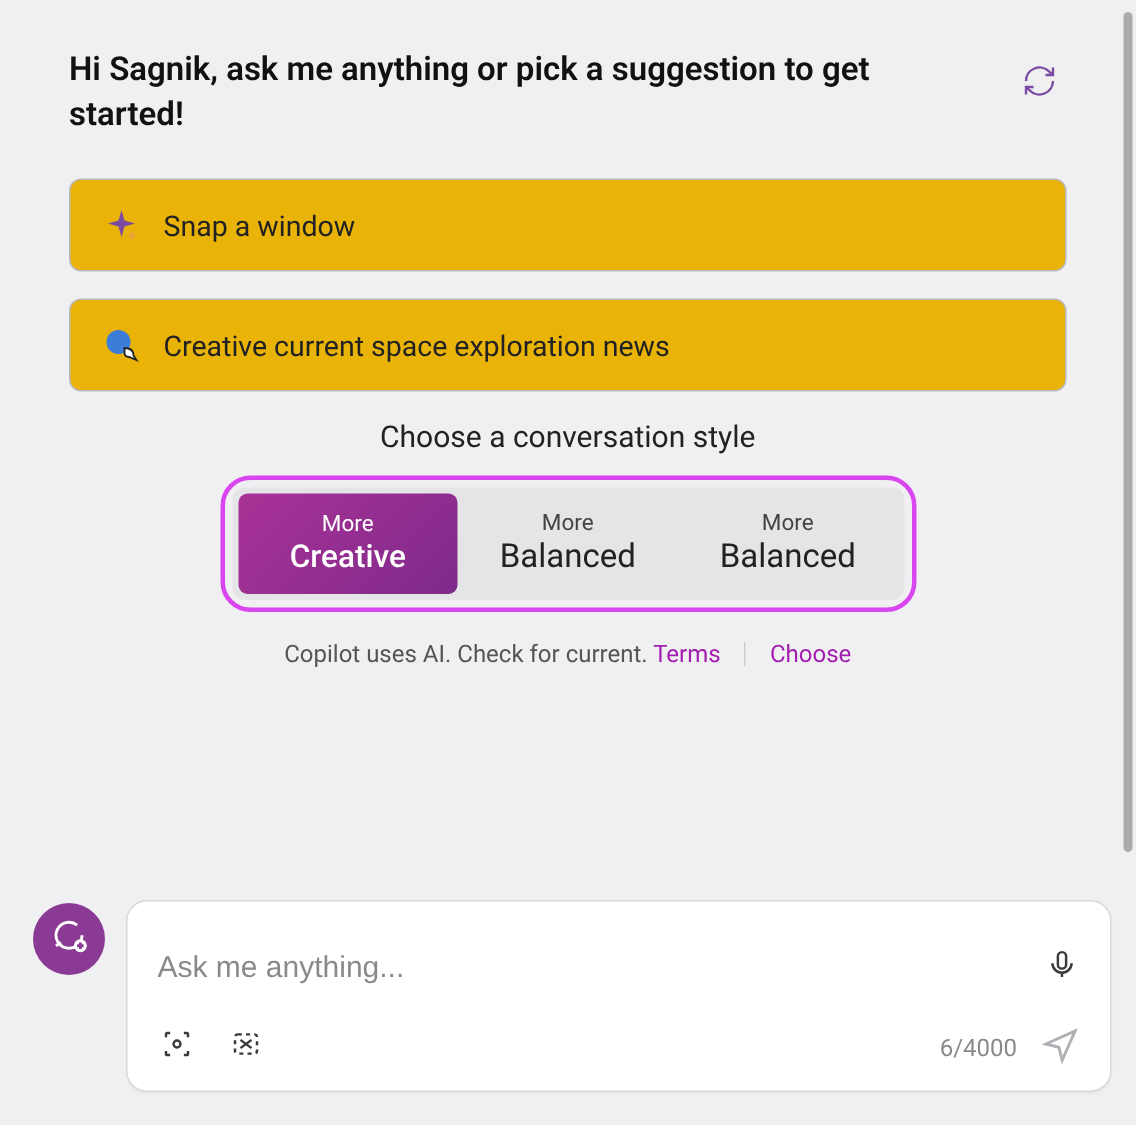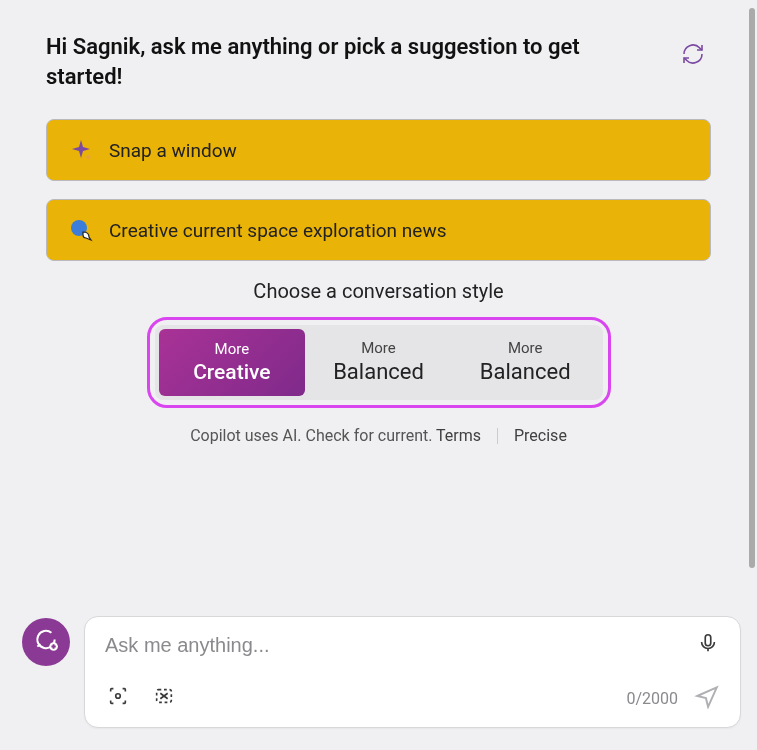--- a/index.html
+++ b/index.html
@@ -118,21 +118,21 @@
     }
     .style-option.active .more { color: #fff; font-size: 15px; }
     .style-option.active .name { color: #fff; font-size: 21px; font-weight: 500; }
     .disclaimer-row {
       text-align: center;
       margin-top: 18px;
       font-size: 16px;
       color: #555;
     }
     .disclaimer-row .link {
-      color: #404040;
+      color: #a21caf;
       cursor: pointer;
     }
     .divider-v {
       display: inline-block;
       width: 1px;
       height: 16px;
       background: #ccc;
       vertical-align: middle;
       margin: 0 12px;
     }
@@ -157,21 +157,21 @@
       color: #fff;
       cursor: pointer;
       flex-shrink: 0;
       margin-top: 2px;
     }
     .input-card {
       flex: 1;
       background: #fff;
       border: 1px solid #d8d8db;
       border-radius: 14px;
-      padding: 14px 18px 14px 20px;
+      padding: 30px 18px 14px 20px;
       box-shadow: 0 1px 2px rgba(0,0,0,0.04);
     }
     .input-top {
       display: flex;
       align-items: center;
       justify-content: space-between;
       margin-bottom: 24px;
     }
     .input-field {
       border: none;
@@ -287,21 +287,21 @@
         </div>
       </div>
     </div>
   </div>
 
   <div class="disclaimer-row">
     <span>Copilot uses AI. Check for current.</span>
     <span> </span>
     <span class="link">Terms</span>
     <span class="divider-v"></span>
-    <span class="link">Precise</span>
+    <span class="link">Choose</span>
   </div>
 </div>
 
 <div class="bottom-area">
   <div class="new-chat-btn">
     <span>
       <svg width="26" height="26" viewBox="0 0 24 24" fill="none" stroke="currentColor" stroke-width="1.8">
         <path d="M20 11.5a8 8 0 1 1-3-6.2"></path>
         <path d="M4 18l3-2"></path>
         <circle cx="19" cy="18" r="4" fill="#fff" stroke="none"></circle>
@@ -339,21 +339,21 @@
         <div class="tool-btn">
           <span>
             <svg width="22" height="22" viewBox="0 0 24 24" fill="none" stroke="currentColor" stroke-width="1.8" stroke-dasharray="3 3">
               <rect x="4" y="5" width="16" height="14" rx="2"></rect>
               <path d="M8 9l8 6M16 9l-8 6" stroke-dasharray="0"></path>
             </svg>
           </span>
         </div>
       </div>
       <div class="send-area">
-        <span class="char-count">0/2000</span>
+        <span class="char-count">6/4000</span>
         <div class="send-btn">
           <span>
             <svg width="26" height="26" viewBox="0 0 24 24" fill="none" stroke="currentColor" stroke-width="1.8">
               <path d="M3 12l18-8-8 18-2-8-8-2z"></path>
             </svg>
           </span>
         </div>
       </div>
     </div>
   </div>

